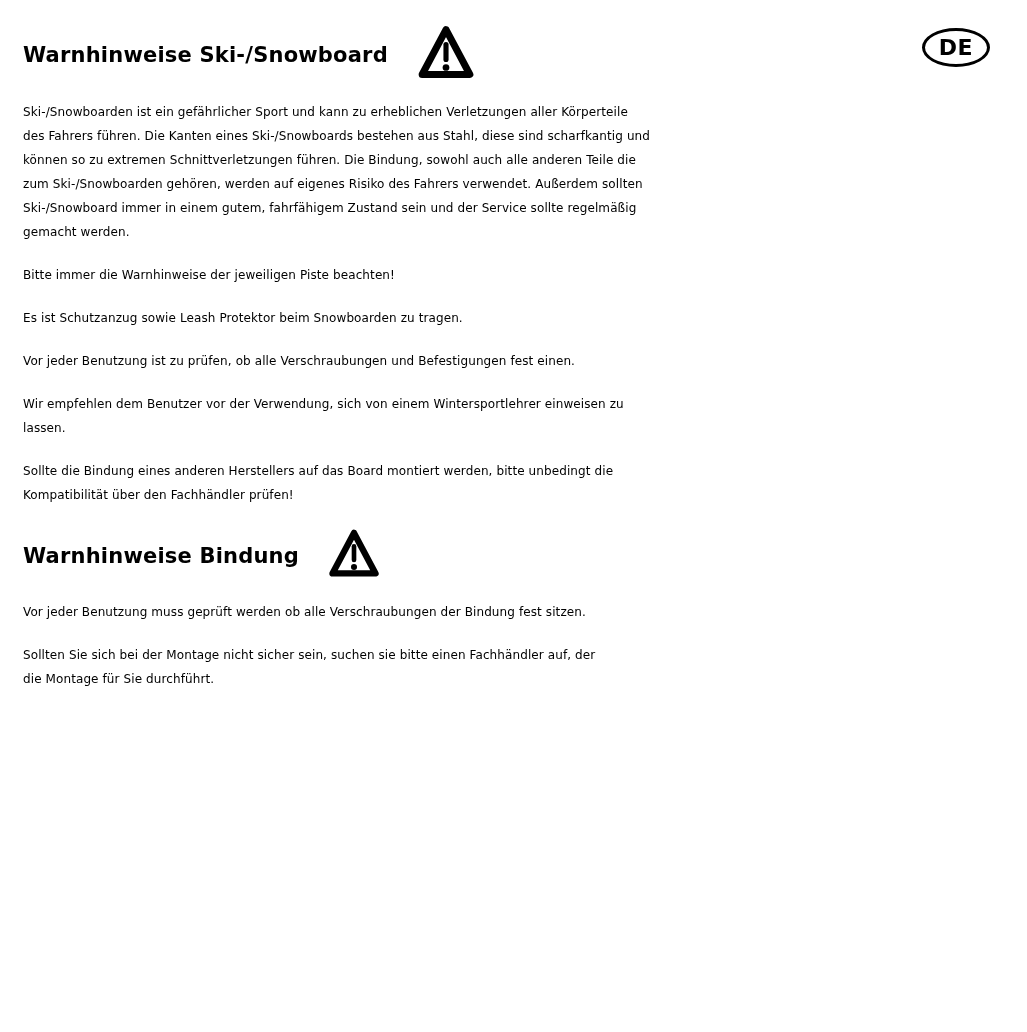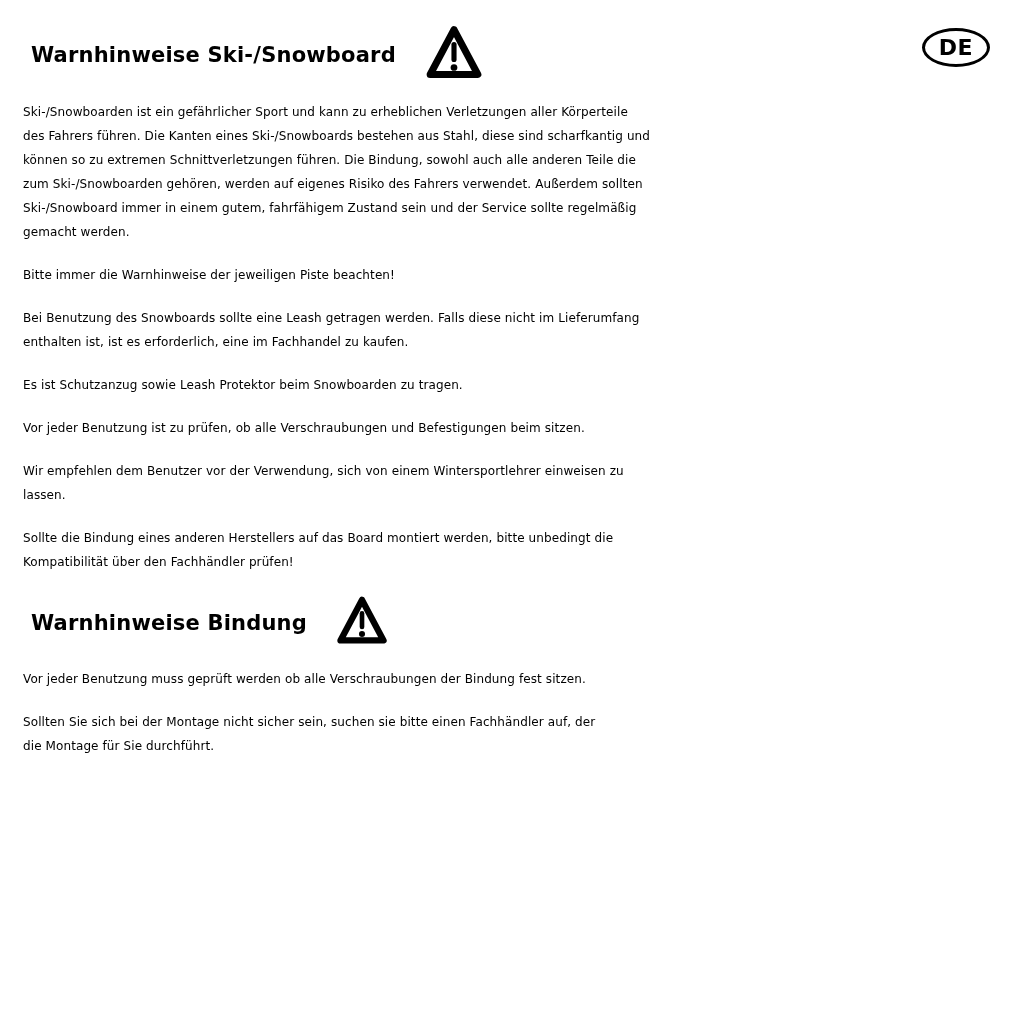--- a/index.html
+++ b/index.html
@@ -15,21 +15,20 @@
     position: relative;
     width: 1027px;
     height: 1032px;
     padding: 24px 25px 0 23px;
   }
   .heading-row {
     display: flex;
     align-items: center;
     gap: 28px;
     margin-bottom: 14px;
-    margin-left: 8px;
   }
   .heading-row.second {
     margin-top: 12px;
     text-align: center;
   }
   h1.section-heading {
     font-size: 21px;
     font-weight: bold;
     letter-spacing: 0.2px;
     white-space: nowrap;
@@ -81,24 +80,22 @@
   </div>
 
   <div class="body-text">
     <p>Ski-/Snowboarden ist ein gefährlicher Sport und kann zu erheblichen Verletzungen aller Körperteile
 des Fahrers führen. Die Kanten eines Ski-/Snowboards bestehen aus Stahl, diese sind scharfkantig und
 können so zu extremen Schnittverletzungen führen. Die Bindung, sowohl auch alle anderen Teile die
 zum Ski-/Snowboarden gehören, werden auf eigenes Risiko des Fahrers verwendet. Außerdem sollten
 Ski-/Snowboard immer in einem gutem, fahrfähigem Zustand sein und der Service sollte regelmäßig
 gemacht werden.</p>
     <p>Bitte immer die Warnhinweise der jeweiligen Piste beachten!</p>
-    <p>Bei Benutzung des Snowboards sollte eine Leash getragen werden. Falls diese nicht im Lieferumfang
-enthalten ist, ist es erforderlich, eine im Fachhandel zu kaufen.</p>
     <p>Es ist Schutzanzug sowie Leash Protektor beim Snowboarden zu tragen.</p>
-    <p>Vor jeder Benutzung ist zu prüfen, ob alle Verschraubungen und Befestigungen beim sitzen.</p>
+    <p>Vor jeder Benutzung ist zu prüfen, ob alle Verschraubungen und Befestigungen fest einen.</p>
     <p>Wir empfehlen dem Benutzer vor der Verwendung, sich von einem Wintersportlehrer einweisen zu
 lassen.</p>
     <p>Sollte die Bindung eines anderen Herstellers auf das Board montiert werden, bitte unbedingt die
 Kompatibilität über den Fachhändler prüfen!</p>
   </div>
 
   <div class="heading-row second">
     <h1 class="section-heading">Warnhinweise Bindung</h1>
     <span>
       <svg class="warn-triangle" viewBox="0 0 64 62" aria-hidden="true" style="width:54px;height:56px;">

